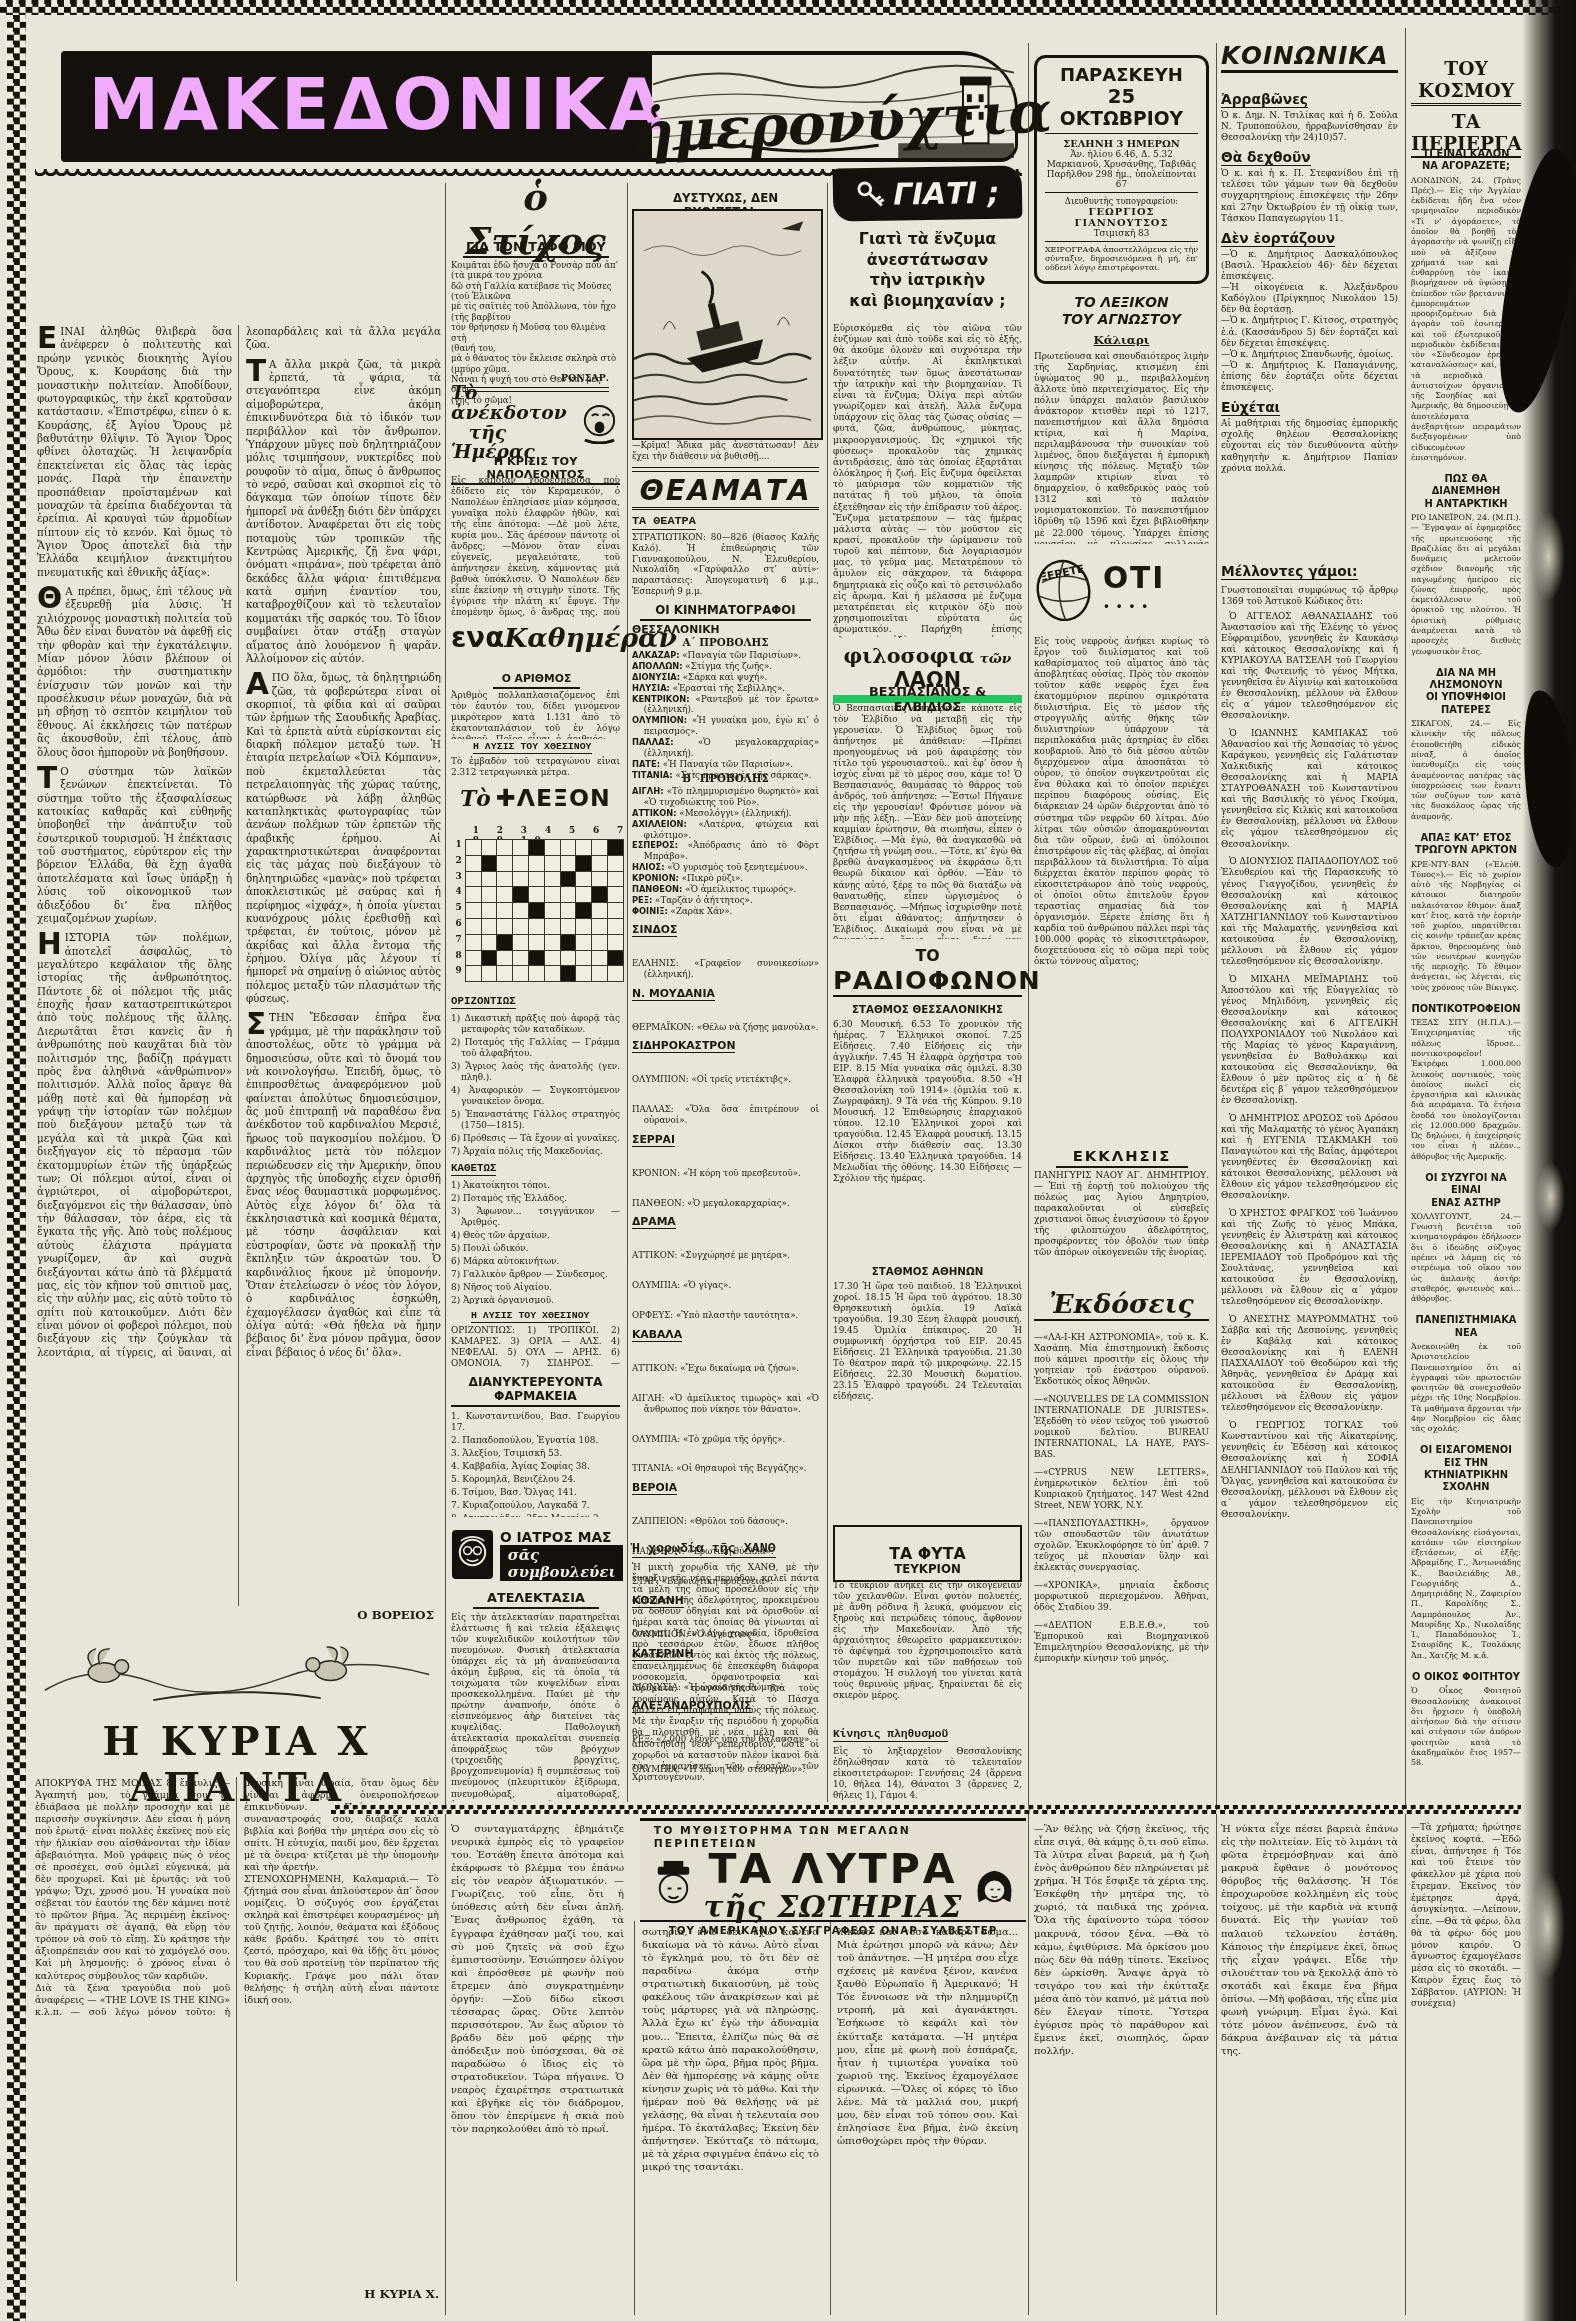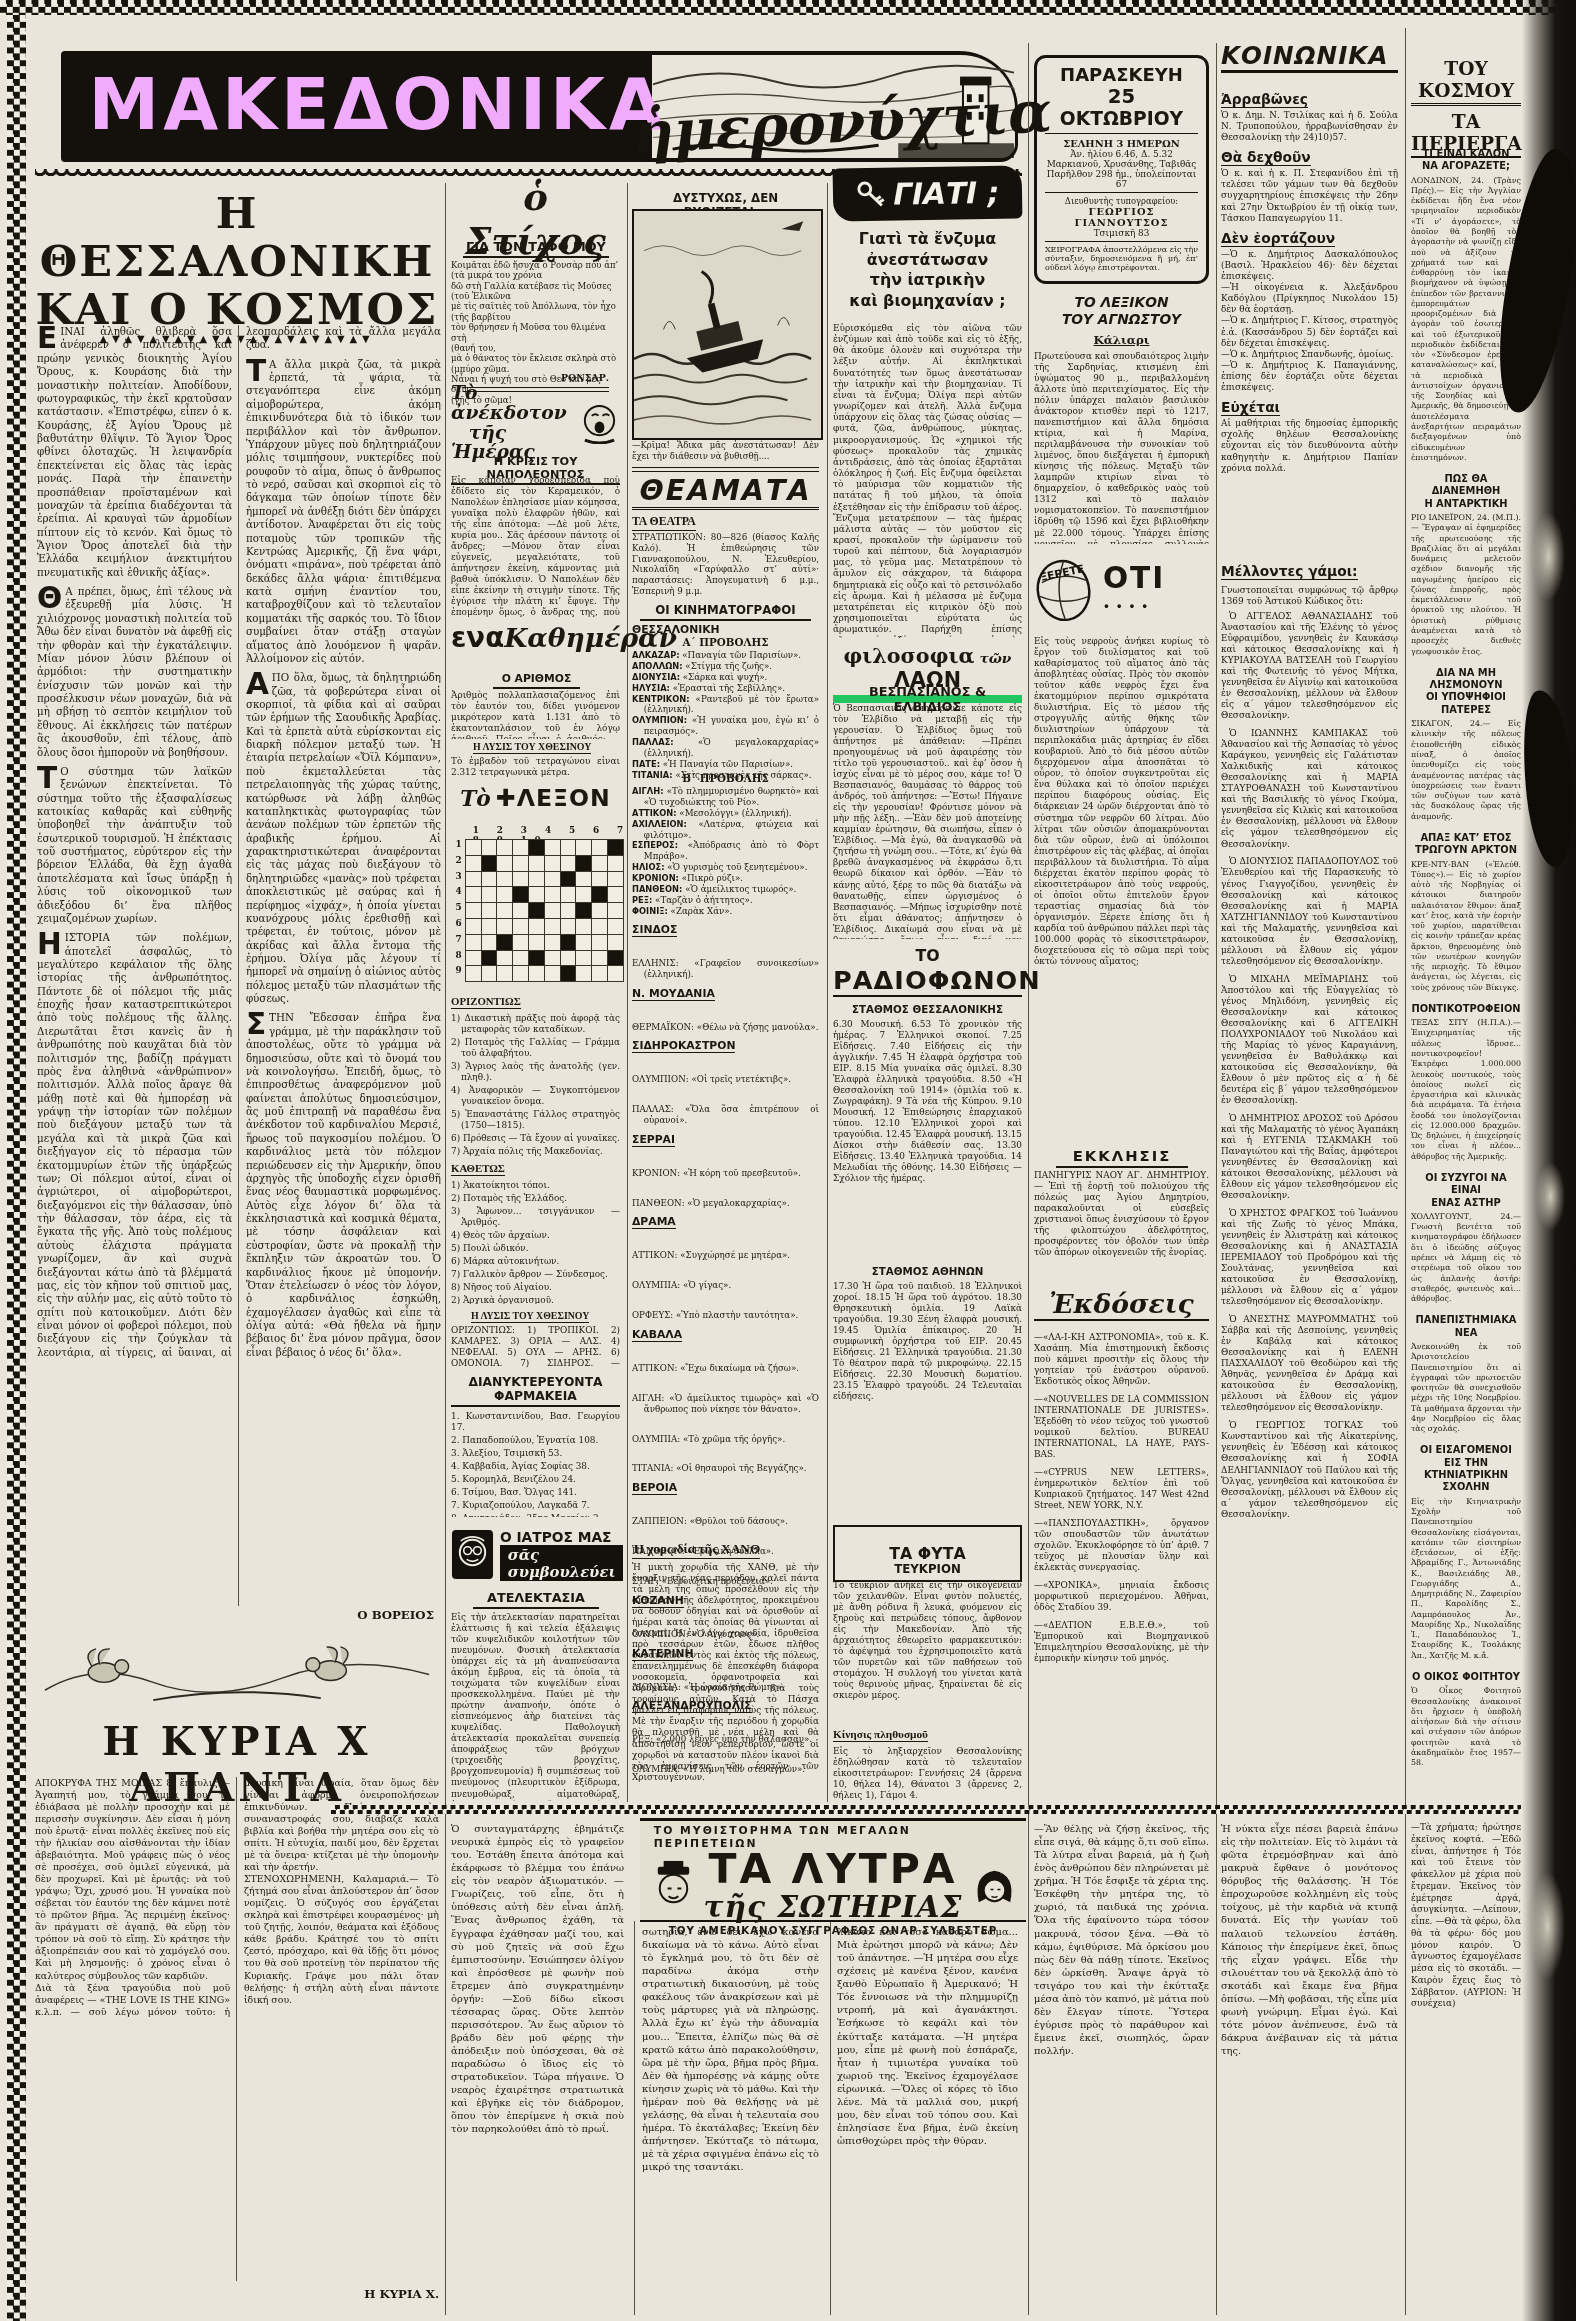--- a/index.html
+++ b/index.html
@@ -23,21 +23,21 @@
 
 #ed-title{font-size:43px;font-weight:bold;letter-spacing:2px;line-height:1.12;text-align:center}
 .tri-row{font-size:9.9px;letter-spacing:4.9px;overflow:hidden;white-space:nowrap;text-align:center}
 #ed-text{column-count:2;column-gap:13.8px;column-rule:1px solid #56503f;font-size:10.3px;line-height:1.3;text-align:justify;height:100%;overflow:hidden}
 #ed-text p{margin:0 0 5.9px}
 #ed-text p::first-letter{font-size:29.6px;font-weight:bold;float:left;line-height:.8;padding:2px 3px 0 0;font-family:"DejaVu Sans",sans-serif}
 .sig{font-weight:bold;font-size:11.8px;text-align:right}
 
 .h-ital{font-style:italic;font-weight:bold;font-family:"DejaVu Sans",sans-serif}
 .uhead{font-family:"DejaVu Sans",sans-serif;font-weight:bold;text-align:center;border-bottom:2px solid #1c1810;padding-bottom:2px}
-.lhead{font-family:Liberation Serif, serif;font-weight:bold;border-bottom:1px solid #1c1810;display:inline-block;padding-bottom:1px}
+.lhead{font-family:Liberation Mono, monospace;font-weight:bold;border-bottom:1px solid #1c1810;display:inline-block;padding-bottom:1px}
 .cl{font-size:8.7px;line-height:1.25;text-align:justify;padding-left:11.8px;text-indent:-11.8px}
 .cl .n{font-weight:bold;font-family:"DejaVu Sans",sans-serif;font-size:8.3px}
 .ksec .khead{font-weight:bold;font-size:13.8px;margin:5.9px 0 2px;border-bottom:1px solid #1c1810;display:inline-block;font-family:"DejaVu Sans",sans-serif}
 .ksec .kbody{font-size:8.9px;line-height:1.25;text-align:justify}
 .psec .phead{font-family:"DejaVu Sans",sans-serif;font-weight:bold;font-size:9.9px;text-align:center;white-space:pre-line;margin:9.9px 0 3px;line-height:1.25}
 .psec .pbody{font-size:7.9px;line-height:1.3;text-align:justify}
 .gam{margin:0 0 6.9px;text-indent:7.9px}
 .clue{padding-left:9.9px;text-indent:-9.9px;margin-bottom:2px}
 .ph-item{margin-bottom:2px}
 .ek-item{margin-bottom:6.9px}
@@ -100,24 +100,20 @@
 
   <div class="vrule" style="left:445px;top:183px;height:2132px"></div>
   <div class="vrule" style="left:627px;top:183px;height:1619px"></div>
   <div class="vrule" style="left:634px;top:1921px;height:394px"></div>
   <div class="vrule" style="left:827px;top:183px;height:1619px"></div>
   <div class="vrule" style="left:830px;top:1921px;height:394px"></div>
   <div class="vrule" style="left:1028px;top:43px;height:2272px"></div>
   <div class="vrule" style="left:1216px;top:43px;height:2272px"></div>
   <div class="vrule" style="left:1405px;top:27.6px;height:2287px"></div>
 
-  <div class="abs" style="left:35px;top:189px;width:404px">
-    <div id="ed-title"><span>Η ΘΕΣΣΑΛΟΝΙΚΗ</span><br><span>ΚΑΙ Ο ΚΟΣΜΟΣ</span></div>
-    <div class="tri-row">▲▼▲▼▲▼▲▼▲▼▲▼▲▼▲▼▲▼▲▼▲▼</div>
-  </div>
   <div class="abs" style="left:37px;top:325px;width:404px;height:1281px">
     <div id="ed-text">
 
     <p>ΕΙΝΑΙ ἀληθῶς θλιβερὰ ὅσα ἀνέφερεν ὁ πολιτευτὴς καὶ πρώην γενικὸς διοικητὴς Ἁγίου Ὄρους, κ. Κουράσης διὰ τὴν μοναστικὴν πολιτείαν. Ἀποδίδουν, φωτογραφικῶς, τὴν ἐκεῖ κρατοῦσαν κατάστασιν. «Ἐπιστρέφω, εἶπεν ὁ κ. Κουράσης, ἐξ Ἁγίου Ὄρους μὲ βαθυτάτην θλῖψιν. Τὸ Ἅγιον Ὄρος φθίνει ὁλοταχῶς. Ἡ λειψανδρία ἐπεκτείνεται εἰς ὅλας τὰς ἱερὰς μονάς. Παρὰ τὴν ἐπαινετὴν προσπάθειαν προϊσταμένων καὶ μοναχῶν τὰ ἐρείπια διαδέχονται τὰ ἐρείπια. Αἱ κραυγαὶ τῶν ἁρμοδίων πίπτουν εἰς τὸ κενόν. Καὶ ὅμως τὸ Ἅγιον Ὄρος ἀποτελεῖ διὰ τὴν Ἑλλάδα κειμήλιον ἀνεκτιμήτου πνευματικῆς καὶ ἐθνικῆς ἀξίας».</p>
         <p>ΘΑ πρέπει, ὅμως, ἐπὶ τέλους νὰ ἐξευρεθῇ μία λύσις. Ἡ χιλιόχρονος μοναστικὴ πολιτεία τοῦ Ἄθω δὲν εἶναι δυνατὸν νὰ ἀφεθῇ εἰς τὴν φθορὰν καὶ τὴν ἐγκατάλειψιν. Μίαν μόνον λύσιν βλέπουν οἱ ἁρμόδιοι: τὴν συστηματικὴν ἐνίσχυσιν τῶν μονῶν καὶ τὴν προσέλκυσιν νέων μοναχῶν, διὰ νὰ μὴ σβήσῃ τὸ σεπτὸν κειμήλιον τοῦ ἔθνους. Αἱ ἐκκλήσεις τῶν πατέρων ἂς ἀκουσθοῦν, ἐπὶ τέλους, ἀπὸ ὅλους ὅσοι ἠμποροῦν νὰ βοηθήσουν.</p>
         <p>ΤΟ σύστημα τῶν λαϊκῶν ξενώνων ἐπεκτείνεται. Τὸ σύστημα τοῦτο τῆς ἐξασφαλίσεως κατοικίας καθαρᾶς καὶ εὐθηνῆς ὑποβοηθεῖ τὴν ἀνάπτυξιν τοῦ ἐσωτερικοῦ τουρισμοῦ. Ἡ ἐπέκτασις τοῦ συστήματος, εὐρύτερον εἰς τὴν βόρειον Ἑλλάδα, θὰ ἔχῃ ἀγαθὰ ἀποτελέσματα καὶ ἴσως ὑπάρξῃ ἡ λύσις τοῦ οἰκονομικοῦ των ἀδιεξόδου δι’ ἕνα πλῆθος χειμαζομένων χωρίων.</p>
         <p>Η ΙΣΤΟΡΙΑ τῶν πολέμων, ἀποτελεῖ ἀσφαλῶς, τὸ μεγαλύτερο κεφάλαιον τῆς ὅλης ἱστορίας τῆς ἀνθρωπότητος. Πάντοτε δὲ οἱ πόλεμοι τῆς μιᾶς ἐποχῆς ἦσαν καταστρεπτικώτεροι ἀπὸ τοὺς πολέμους τῆς ἄλλης. Διερωτᾶται ἔτσι κανεὶς ἂν ἡ ἀνθρωπότης ποὺ καυχᾶται διὰ τὸν πολιτισμόν της, βαδίζῃ πράγματι πρὸς ἕνα ἀληθινὰ «ἀνθρώπινον» πολιτισμόν. Ἀλλὰ ποῖος ἄραγε θὰ μάθῃ ποτὲ καὶ θὰ ἠμπορέσῃ νὰ γράψῃ τὴν ἱστορίαν τῶν πολέμων ποὺ διεξάγουν μεταξύ των τὰ μεγάλα καὶ τὰ μικρὰ ζῶα καὶ διεξήγαγον εἰς τὸ πέρασμα τῶν ἑκατομμυρίων ἐτῶν τῆς ὑπάρξεώς των; Οἱ πόλεμοι αὐτοί, εἶναι οἱ ἀγριώτεροι, οἱ αἱμοβορώτεροι, διεξαγόμενοι εἰς τὴν θάλασσαν, ὑπὸ τὴν θάλασσαν, τὸν ἀέρα, εἰς τὰ ἔγκατα τῆς γῆς. Ἀπὸ τοὺς πολέμους αὐτοὺς ἐλάχιστα πράγματα γνωρίζομεν, ἂν καὶ συχνὰ διεξάγονται κάτω ἀπὸ τὰ βλέμματά μας, εἰς τὸν κῆπον τοῦ σπιτιοῦ μας, εἰς τὴν αὐλήν μας, εἰς αὐτὸ τοῦτο τὸ σπίτι ποὺ κατοικοῦμεν. Διότι δὲν εἶναι μόνον οἱ φοβεροὶ πόλεμοι, ποὺ διεξάγουν εἰς τὴν ζούγκλαν τὰ λεοντάρια, αἱ τίγρεις, αἱ ὕαιναι, αἱ λεοπαρδάλεις καὶ τὰ ἄλλα μεγάλα ζῶα.</p>
         <p>ΤΑ ἄλλα μικρὰ ζῶα, τὰ μικρὰ ἑρπετά, τὰ ψάρια, τὰ στεγανόπτερα εἶνε ἀκόμη αἱμοβορώτερα, ἀκόμη ἐπικινδυνότερα διὰ τὸ ἰδικόν των περιβάλλον καὶ τὸν ἄνθρωπον. Ὑπάρχουν μῦγες ποὺ δηλητηριάζουν μόλις τσιμπήσουν, νυκτερίδες ποὺ ρουφοῦν τὸ αἷμα, ὅπως ὁ ἄνθρωπος τὸ νερό, σαῦσαι καὶ σκορπιοὶ εἰς τὸ δάγκαμα τῶν ὁποίων τίποτε δὲν ἠμπορεῖ νὰ ἀνθέξῃ διότι δὲν ὑπάρχει ἀντίδοτον. Ἀναφέρεται ὅτι εἰς τοὺς ποταμοὺς τῶν τροπικῶν τῆς Κεντρώας Ἀμερικῆς, ζῇ ἕνα ψάρι, ὀνόματι «πιράνα», ποὺ τρέφεται ἀπὸ δεκάδες ἄλλα ψάρια· ἐπιτιθέμενα κατὰ σμήνη ἐναντίον του, καταβροχθίζουν καὶ τὸ τελευταῖον κομματάκι τῆς σαρκός του. Τὸ ἴδιον συμβαίνει ὅταν στάξῃ σταγὼν αἵματος ἀπὸ λουόμενον ἢ ψαρᾶν. Ἀλλοίμονον εἰς αὐτόν.</p>
         <p>ΑΠΟ ὅλα, ὅμως, τὰ δηλητηριώδη ζῶα, τὰ φοβερώτερα εἶναι οἱ σκορπιοί, τὰ φίδια καὶ αἱ σαῦραι τῶν ἐρήμων τῆς Σαουδικῆς Ἀραβίας. Καὶ τὰ ἑρπετὰ αὐτὰ εὑρίσκονται εἰς διαρκῆ πόλεμον μεταξύ των. Ἡ ἑταιρία πετρελαίων «Ὄϊλ Κόμπανυ», ποὺ ἐκμεταλλεύεται τὰς πετρελαιοπηγὰς τῆς χώρας ταύτης, κατώρθωσε νὰ λάβῃ ἀληθῶς καταπληκτικὰς φωτογραφίας τῶν ἀενάων πολέμων τῶν ἑρπετῶν τῆς ἀραβικῆς ἐρήμου. Αἱ χαρακτηριστικώτεραι ἀναφέρονται εἰς τὰς μάχας ποὺ διεξάγουν τὸ δηλητηριῶδες «μανὰς» ποὺ τρέφεται ἀποκλειστικῶς μὲ σαύρας καὶ ἡ περίφημος «ἰχφάχ», ἡ ὁποία γίνεται κυανόχρους μόλις ἐρεθισθῇ καὶ τρέφεται, ἐν τούτοις, μόνον μὲ ἀκρίδας καὶ ἄλλα ἔντομα τῆς ἐρήμου. Ὀλίγα μᾶς λέγουν τί ἠμπορεῖ νὰ σημαίνῃ ὁ αἰώνιος αὐτὸς πόλεμος μεταξὺ τῶν πλασμάτων τῆς φύσεως.</p>
         <p>ΣΤΗΝ Ἔδεσσαν ἐπῆρα ἕνα γράμμα, μὲ τὴν παράκλησιν τοῦ ἀποστολέως, οὔτε τὸ γράμμα νὰ δημοσιεύσω, οὔτε καὶ τὸ ὄνομά του νὰ κοινολογήσω. Ἐπειδή, ὅμως, τὸ ἐπιπροσθέτως ἀναφερόμενον μοῦ φαίνεται ἀπολύτως δημοσιεύσιμον, ἂς μοῦ ἐπιτραπῇ νὰ παραθέσω ἕνα ἀνέκδοτον τοῦ καρδιναλίου Μερσιέ, ἥρωος τοῦ παγκοσμίου πολέμου. Ὁ καρδινάλιος μετὰ τὸν πόλεμον περιώδευσεν εἰς τὴν Ἀμερικήν, ὅπου ἀρχηγὸς τῆς ὑποδοχῆς εἶχεν ὁρισθῆ ἕνας νέος θαυμαστικὰ μορφωμένος. Αὐτὸς εἶχε λόγον δι’ ὅλα τὰ ἐκκλησιαστικὰ καὶ κοσμικὰ θέματα, μὲ τόσην ἀσφάλειαν καὶ εὐστροφίαν, ὥστε νὰ προκαλῇ τὴν ἔκπληξιν τῶν ἀκροατῶν του. Ὁ καρδινάλιος ἤκουε μὲ ὑπομονήν. Ὅταν ἐτελείωσεν ὁ νέος τὸν λόγον, ὁ καρδινάλιος ἐσηκώθη, ἐχαμογέλασεν ἀγαθῶς καὶ εἶπε τὰ ὀλίγα αὐτά: «Θὰ ἤθελα νὰ ἤμην βέβαιος δι’ ἕνα μόνον πρᾶγμα, ὅσον εἶναι βέβαιος ὁ νέος δι’ ὅλα».</p>

